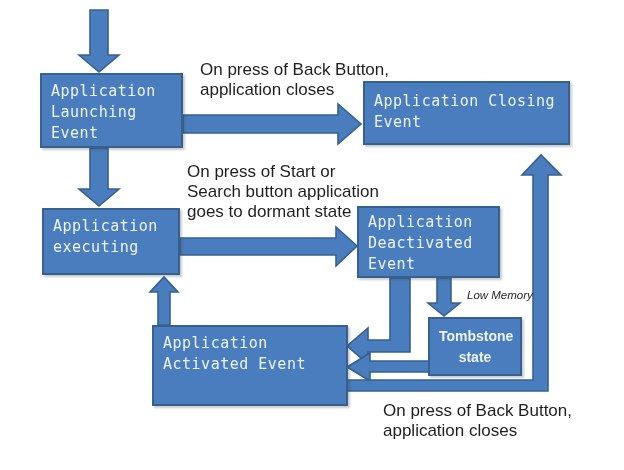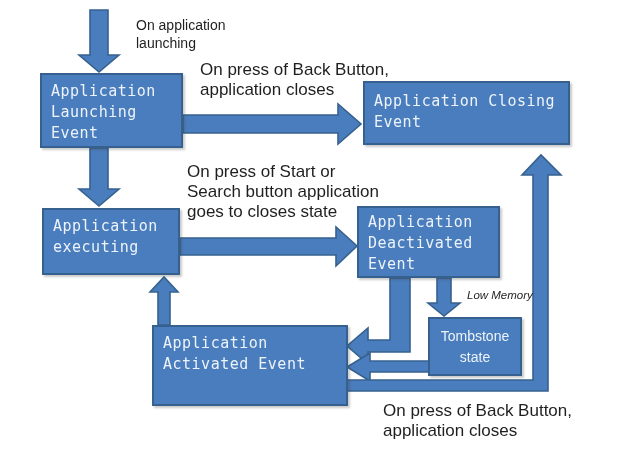--- a/index.html
+++ b/index.html
@@ -86,34 +86,32 @@
   <div class="box" style="left:363px;top:81px;width:207px;height:64px;padding-top:8px;">Application Closing
 Event</div>
 
   <div class="box" style="left:42px;top:208px;width:138px;height:67px;">Application
 executing</div>
 
   <div class="box" style="left:357px;top:206px;width:143px;height:72px;padding-top:4px;">Application
 Deactivated
 Event</div>
 
-  <div class="box tombstone" style="left:428px;top:317px;width:94px;height:59px;">Tombstone
+  <div class="box tombstone" style="left:428px;top:317px;width:94px;height:59px;font-weight:bold;">Tombstone
 state</div>
 
   <div class="box" style="left:152px;top:325px;width:196px;height:81px;">Application
 Activated Event</div>
 
-  <div class="note lh18" style="left:136px;top:16px;">On application
-launching</div>
 
   <div class="note" style="left:200px;top:60px;">On press of Back Button,
 application closes</div>
 
   <div class="note" style="left:187px;top:162px;">On press of Start or
 Search button application
-goes to closes state</div>
+goes to dormant state</div>
 
   <div class="note small" style="left:467px;top:289px;">Low Memory</div>
 
   <div class="note" style="left:383px;top:401px;">On press of Back Button,
 application closes</div>
 
 </div>
 
 </body></html>

